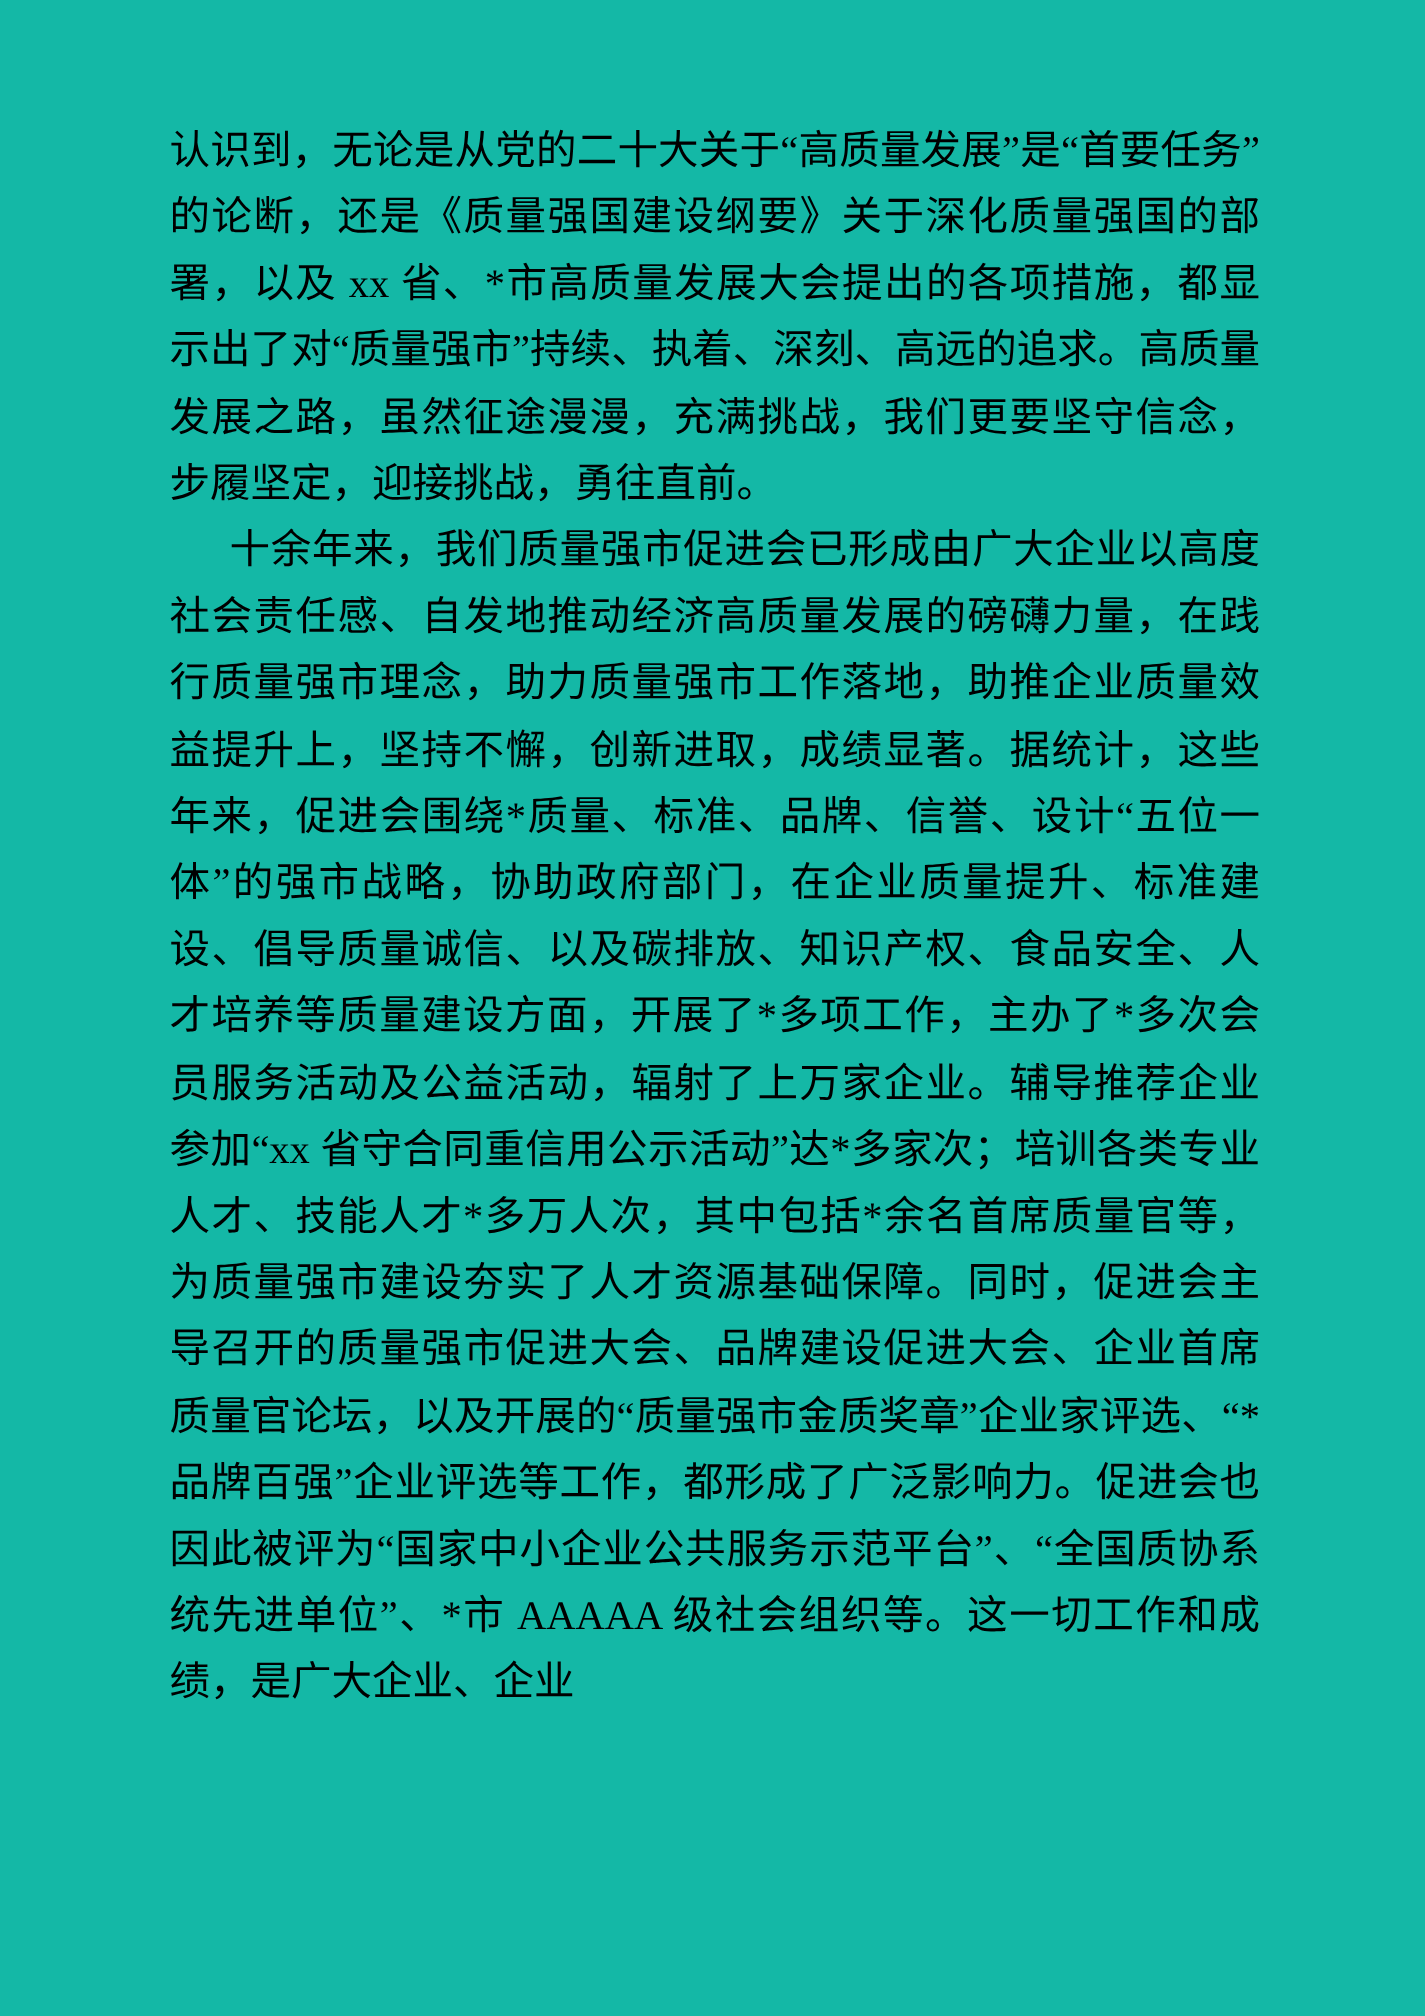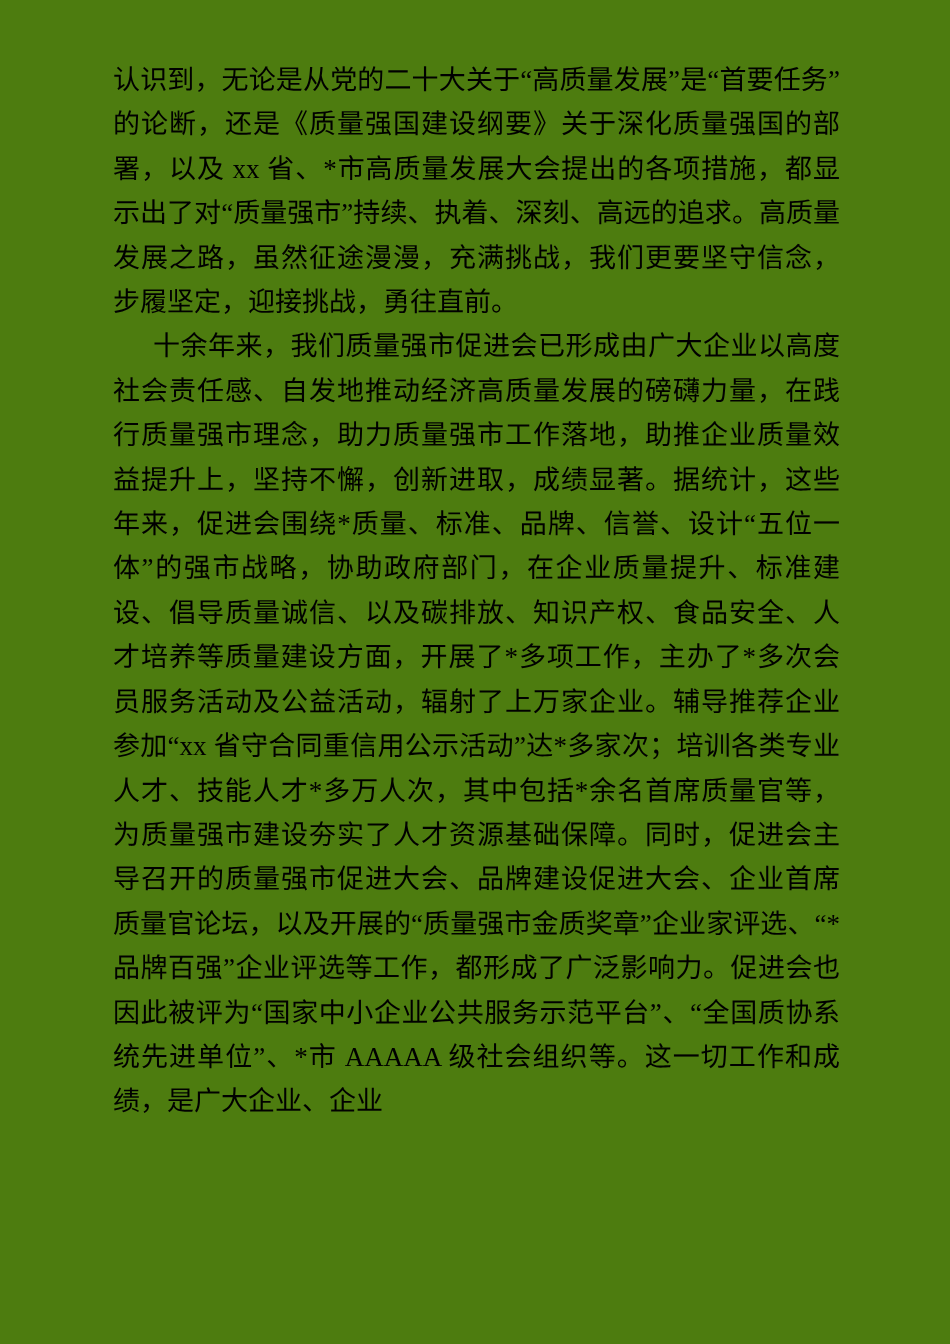--- a/index.html
+++ b/index.html
@@ -5,23 +5,23 @@
   html, body {
     margin: 0;
     padding: 0;
     background: #ffffff;
   }
   .page {
     position: relative;
     width: 950px;
     height: 1344px;
     margin: 0 auto;
-    background: #4d7c0f;
+    background: #14b8a6;
     box-sizing: border-box;
-    padding: 58px 110px 0 113px;
+    padding: 78px 110px 0 113px;
     overflow: hidden;
   }
   .doc-body {
     width: 727px;
   }
   .para {
     margin: 0;
     font-family: "Liberation Serif", "DejaVu Serif", serif;
     font-size: 27px;
     line-height: 44.4px;

